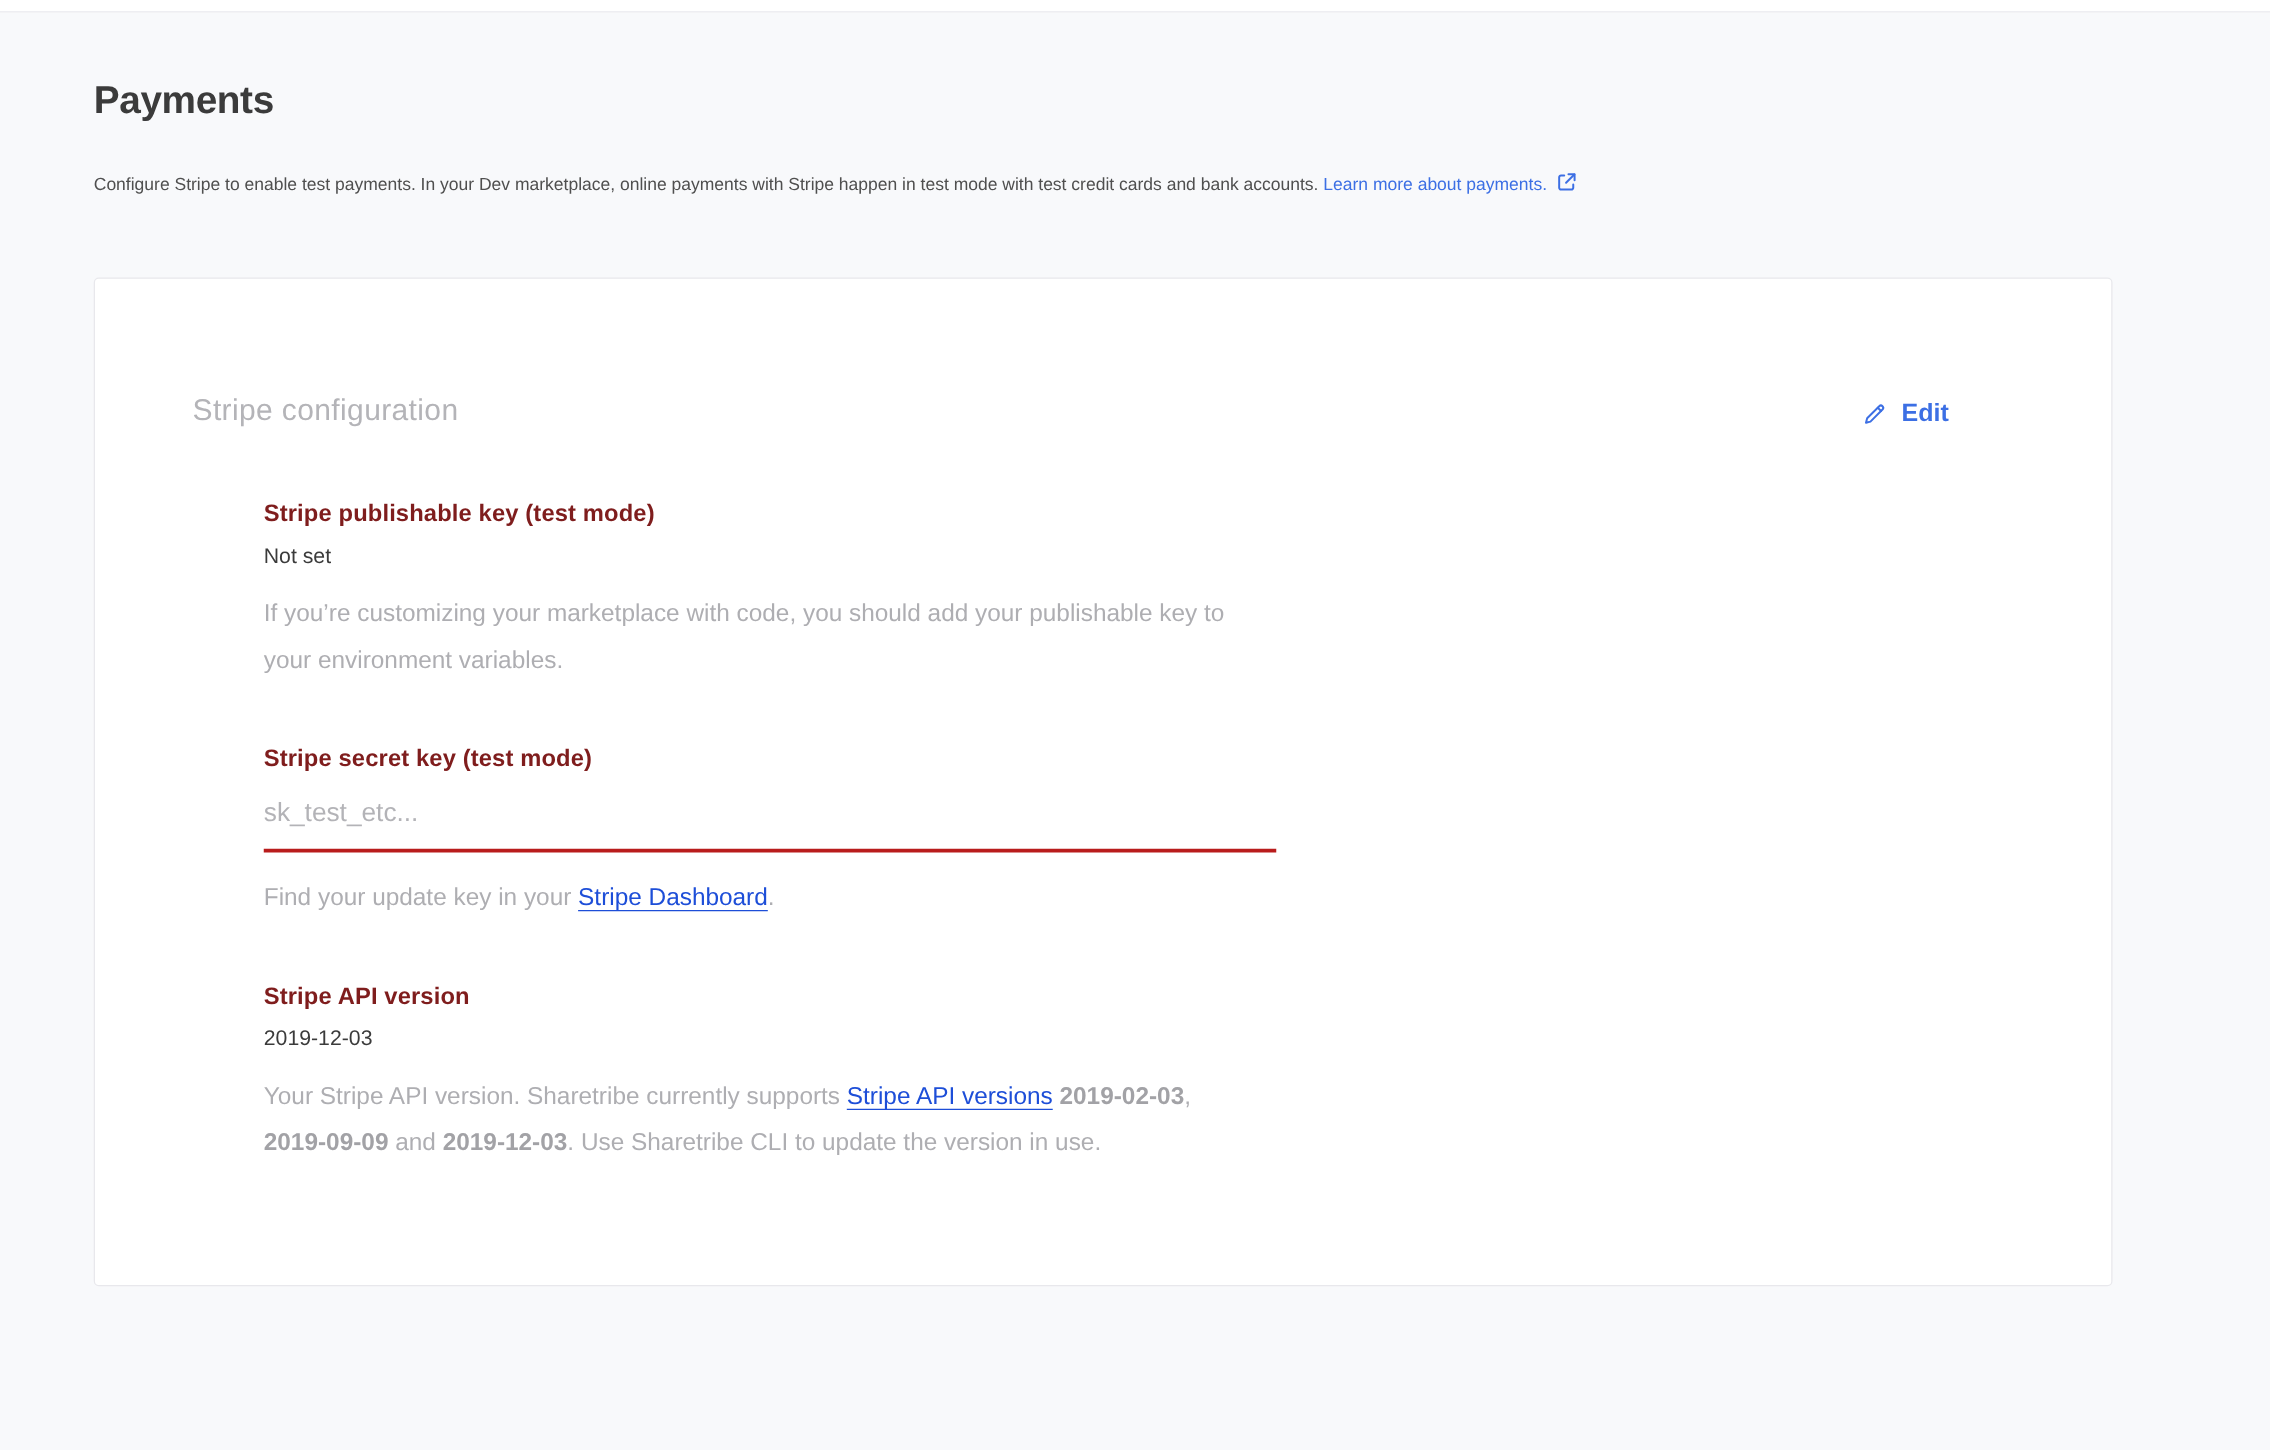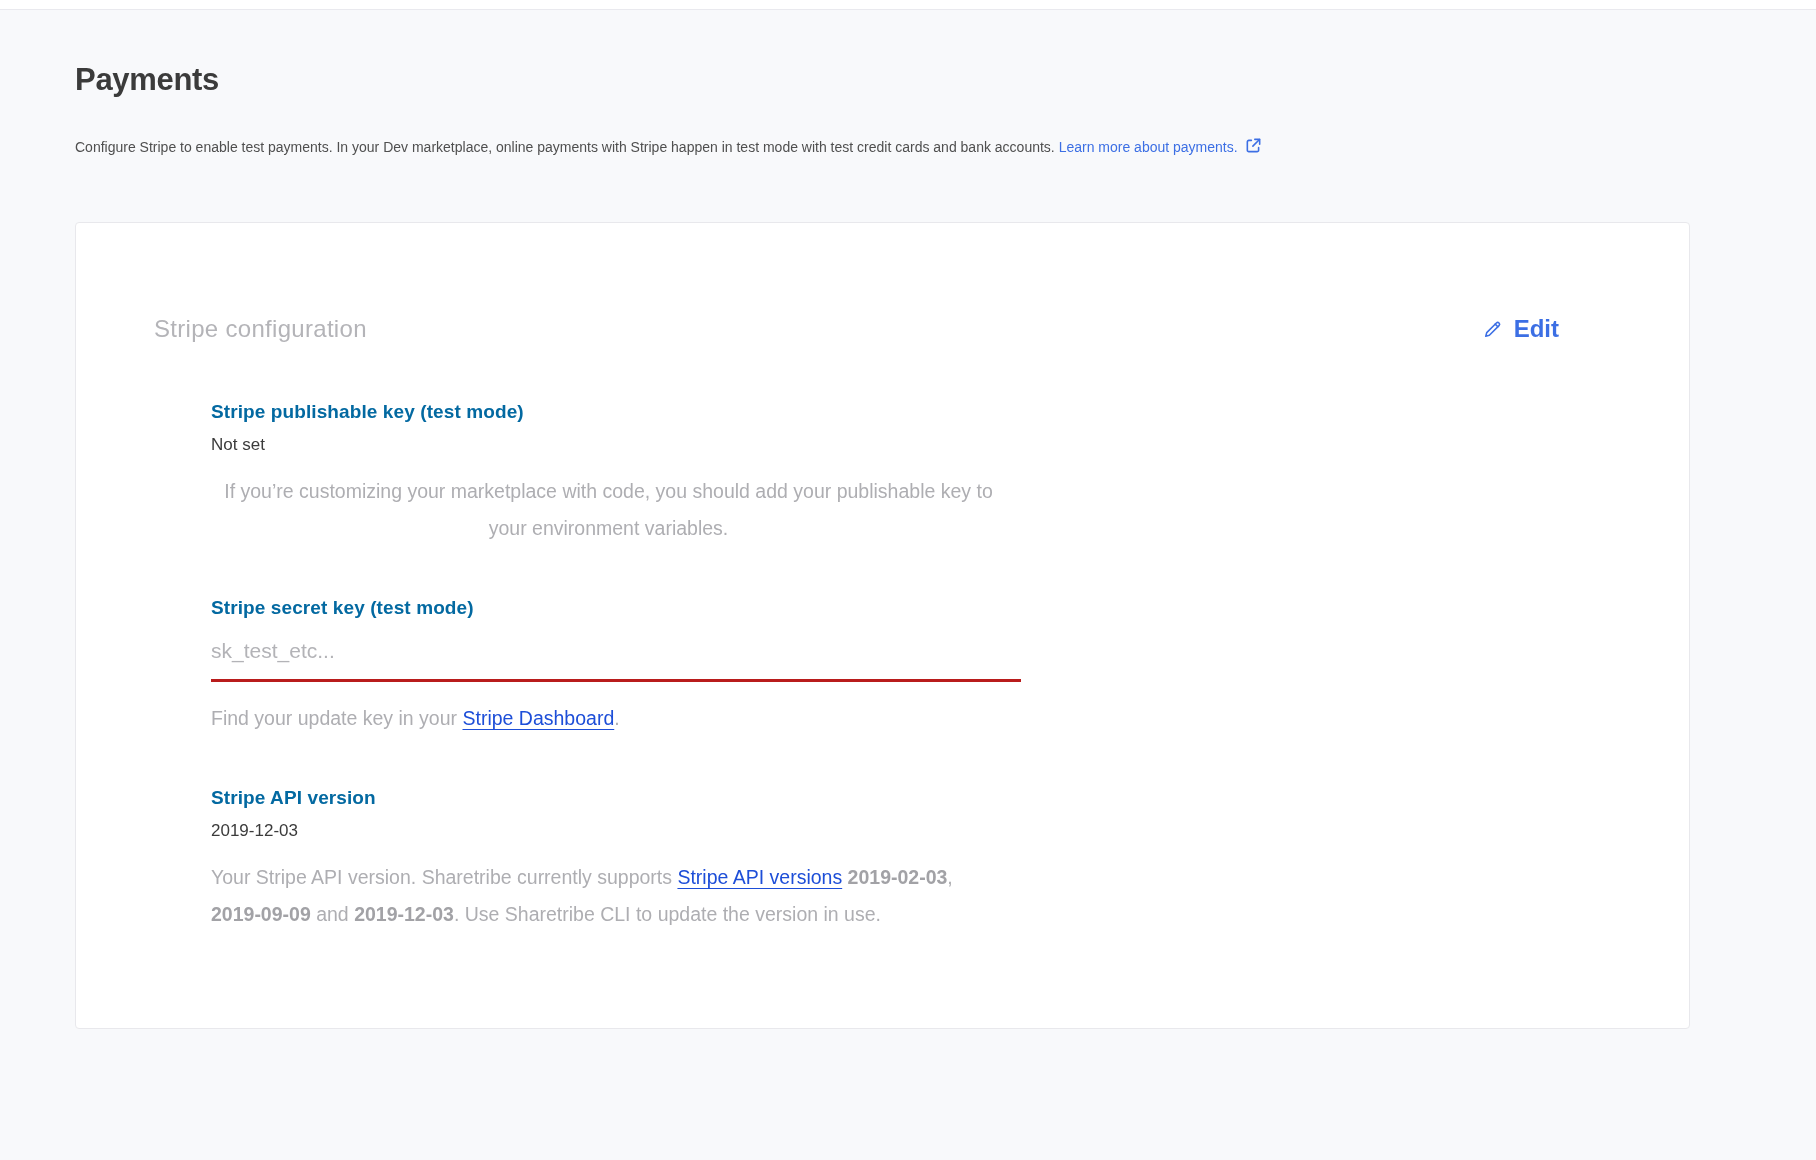--- a/index.html
+++ b/index.html
@@ -66,50 +66,50 @@
   }
   .edit-button {
     display: flex;
     align-items: center;
     gap: 11px;
     background: none;
     border: none;
     padding: 0;
     color: #3c6fe4;
     font-family: "Liberation Sans", sans-serif;
-    font-size: 24px;
+    font-size: 20px;
     font-weight: 600;
     cursor: pointer;
   }
   .fields {
     margin-left: 57px;
     margin-top: 58px;
   }
   .field { margin-top: 50px; }
   .field:first-child { margin-top: 0; }
   .field-label {
     font-size: 19px;
     font-weight: 700;
-    color: #0369a1;
+    color: #7f1d1d;
     letter-spacing: 0.1px;
   }
   .field-value {
     margin-top: 12px;
     font-size: 17px;
     font-weight: 400;
     color: #3b3b3b;
   }
   .field-help {
     margin: 18px 0 0 0;
     font-size: 19.5px;
     line-height: 37px;
     font-weight: 400;
     color: #aeaeb2;
   }
-  .help-narrow { max-width: 795px; text-align: center; }
+  .help-narrow { max-width: 795px; }
   .help-api { max-width: 770px; }
   .help-link {
     color: #1d4ed8;
     text-decoration: underline;
     text-underline-offset: 4px;
     cursor: pointer;
   }
   .help-strong {
     font-weight: 700;
     color: #a2a2a6;

